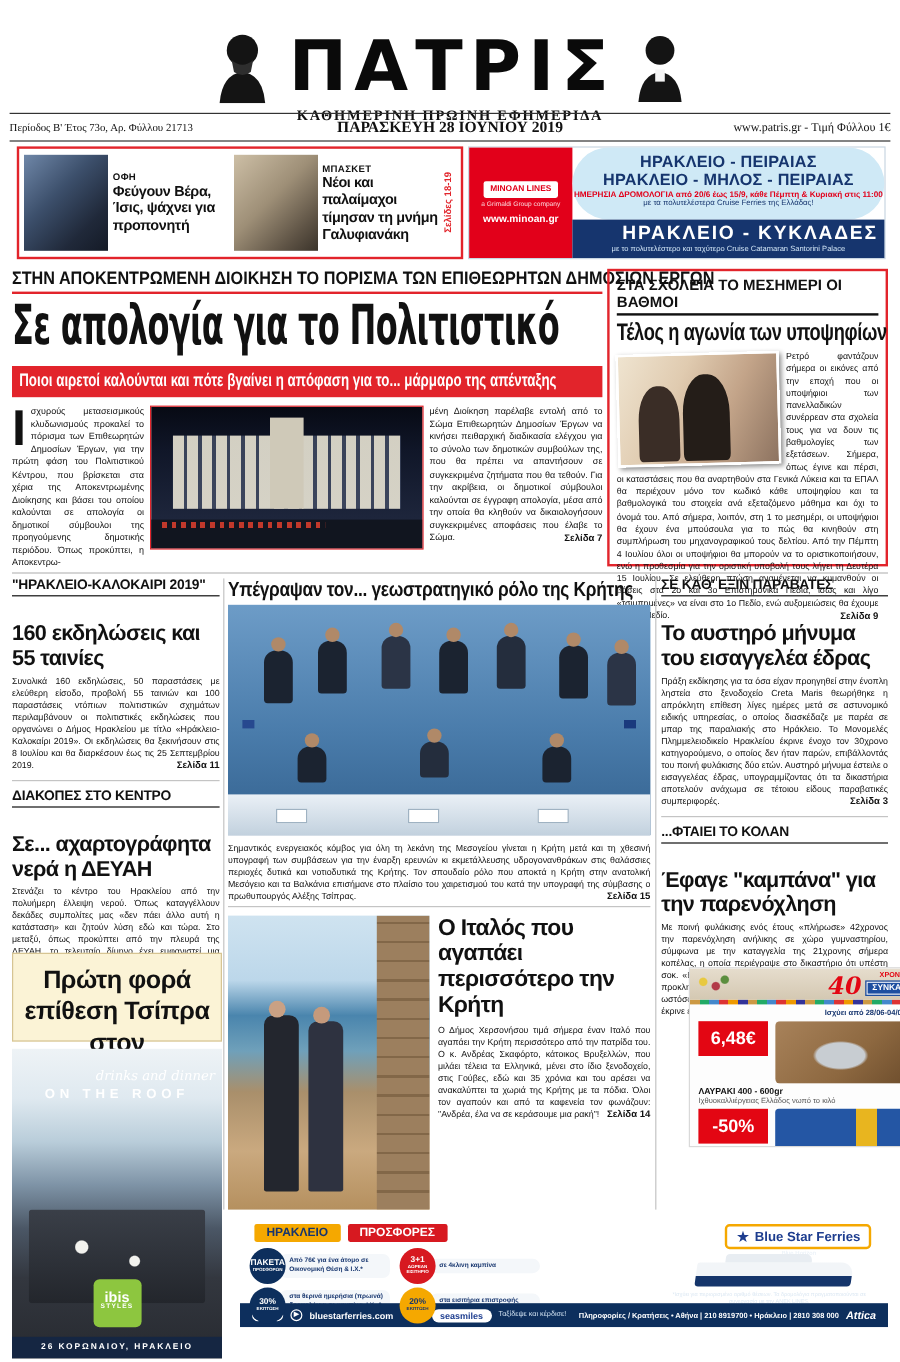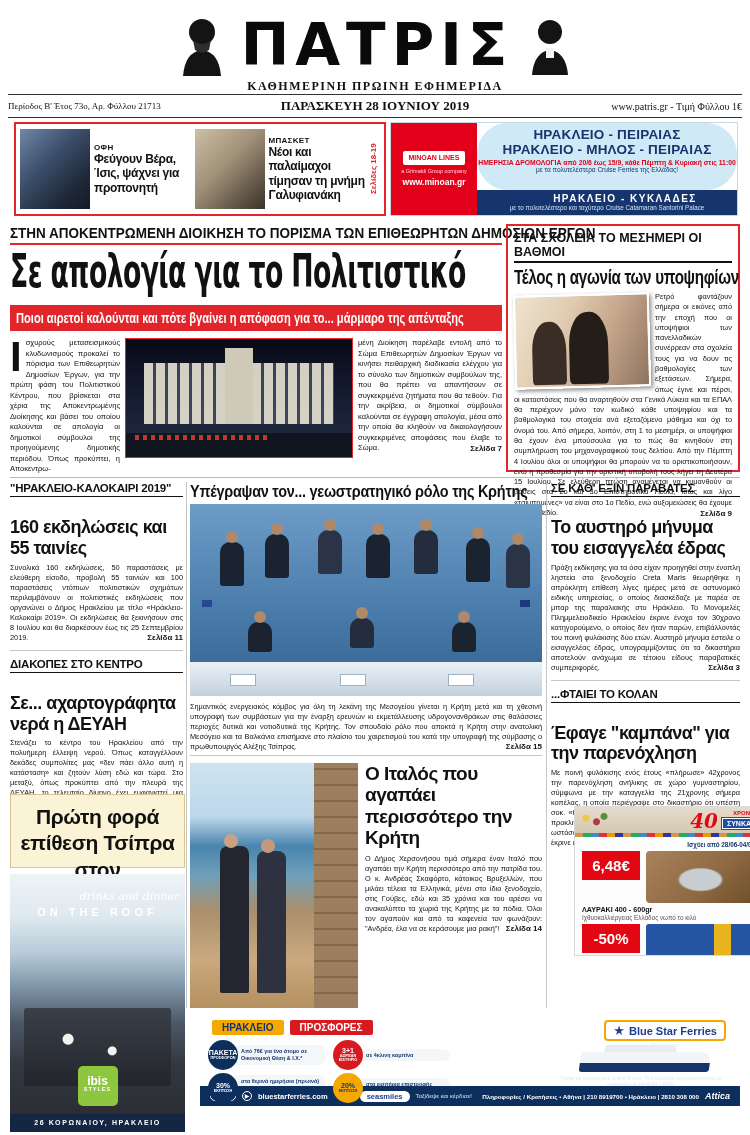--- a/index.html
+++ b/index.html
@@ -5,21 +5,21 @@
   :root{
     --accent-red:#e2242b; --navy:#16356e; --light-blue:#cfe9f6;
     --yellow-box:#fbf3d6; --synka-red:#e30613; --ibis-green:#8dc63f;
     --sea-blue:#2f62a0; --bar-navy:#0d2f5d; --tag-yellow:#f5a800;
   }
   *{box-sizing:border-box;margin:0;padding:0;}
   body{background:#d8d8d8;font-family:"Liberation Sans","DejaVu Sans",sans-serif;}
   .page{position:relative;width:750px;height:1135px;margin:0 auto;background:#fff;overflow:hidden;color:#111;}
 
   
-  .masthead{position:absolute;top:14px;left:0;width:100%;text-align:center;}
+  .masthead{position:absolute;top:24px;left:0;width:100%;text-align:center;}
   .mast-row{display:flex;justify-content:center;align-items:center;gap:16px;}
   .portrait svg{display:block;}
   .paper-title{font-family:"DejaVu Sans",sans-serif;font-weight:900;font-size:58px;line-height:1;letter-spacing:6px;color:#0a0a0a;}
   .paper-sub{font-family:"Liberation Serif","DejaVu Serif",serif;font-weight:700;font-size:12px;letter-spacing:1.5px;margin-top:3px;}
   .datebar{position:absolute;top:94px;left:8px;right:8px;height:24px;border-top:1px solid #333;border-bottom:1px solid #333;
     display:flex;align-items:center;font-family:"Liberation Serif","DejaVu Serif",serif;}
   .datebar .l{flex:1;font-size:9px;}
   .datebar .c{font-size:13px;font-weight:700;}
   .datebar .r{flex:1;text-align:right;font-size:10px;}
 
@@ -40,21 +40,21 @@
   .minoan-left{width:86px;background:#e2001a;color:#fff;display:flex;flex-direction:column;align-items:center;justify-content:center;gap:3px;padding:4px;}
   .minoan-logo{background:#fff;color:#e2001a;font-weight:800;font-size:7px;line-height:1.05;text-align:center;padding:3px 6px;border-radius:2px;}
   .minoan-group{font-size:5.5px;opacity:.85;}
   .minoan-url{font-size:8.5px;font-weight:800;}
   .minoan-right{flex:1;display:flex;flex-direction:column;}
   .minoan-top{background:var(--light-blue);flex:1;text-align:center;padding-top:4px;border-radius:31px;}
   .m-route{color:var(--navy);font-weight:800;font-size:13.5px;line-height:1.12;letter-spacing:.2px;}
   .m-sched{color:#e2001a;font-weight:700;font-size:6.8px;margin-top:2px;}
   .m-sched-sub{color:var(--navy);font-size:6.5px;}
   .minoan-band{background:var(--navy);color:#fff;text-align:center;padding:3px 0 4px;}
-  .m-route3{font-weight:800;font-size:10px;letter-spacing:1.5px;margin-left:36px;}
+  .m-route3{font-weight:800;font-size:16px;letter-spacing:1.5px;margin-left:36px;}
   .m-route3-sub{font-size:6.3px;color:#cfe3f4;}
 
   
   .lead{position:absolute;top:224px;left:10px;width:492px;}
   .lead-kicker{border-bottom:2px solid var(--accent-red);padding-bottom:2px;font-size:15px;font-weight:700;}
   .sq{display:inline-block;transform:scaleX(var(--sx,1));transform-origin:0 50%;white-space:nowrap;}
   .lead-headline{margin-top:4px;font-family:"DejaVu Sans",sans-serif;font-size:46px;font-weight:800;line-height:.98;letter-spacing:-1px;height:50px;overflow:visible;}
   .lead-subhead{margin-top:6px;background:var(--accent-red);color:#fff;font-weight:700;font-size:15px;padding:4px 6px;height:26px;overflow:hidden;}
   .lead-body{display:flex;gap:5px;margin-top:7px;}
   .newsp{font-size:7.5px;line-height:1.4;text-align:justify;}

